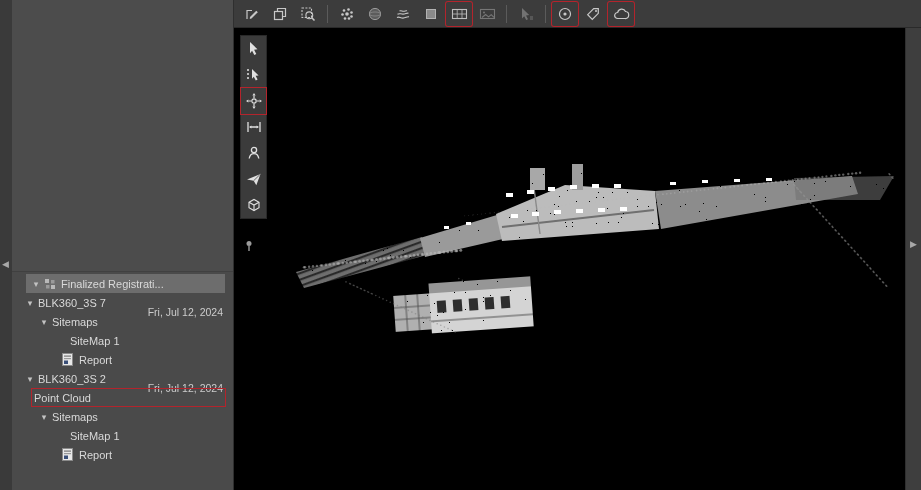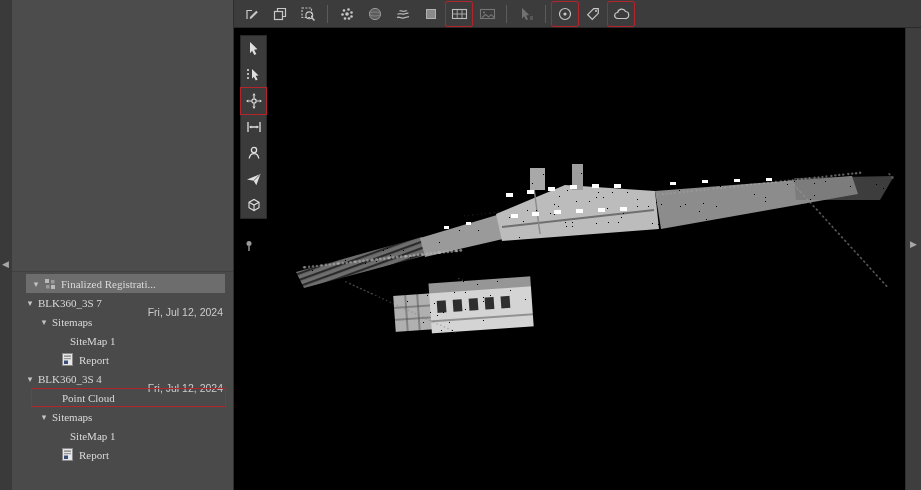--- a/index.html
+++ b/index.html
@@ -12,24 +12,24 @@
   .edge-arrow { position:absolute; color:#a8a8a8; font-size:9px; cursor:pointer; line-height:1; }
   .left-strip .edge-arrow { left:2px; top:260px; }
 
   
   .sidebar { width:222px; flex:none; background:#4a4a4a; border-right:1px solid #2f2f2f;
     display:flex; flex-direction:column; }
   .sidebar-empty { height:272px; background:#4c4c4c; border-bottom:1px solid #404040; }
   .tree { flex:1; padding-top:2px; color:#d9d9d9; font-size:11px; }
   .trow { display:flex; align-items:center; height:19px; position:relative; cursor:default; white-space:nowrap; }
   .caret { width:12px; text-align:center; color:#c2c2c2; font-size:9px; flex:none; cursor:pointer; }
-  .tl { padding-left:2px;font-family:Liberation Serif, serif; }
+  .tl { padding-left:2px; }
   .date { margin-left:auto; padding-right:10px; color:#cccccc; font-size:10.5px;margin-top:18px; }
   .trow.sel { background:#6d6d6d; margin-left:14px; margin-right:8px; padding-left:4px; }
-  .trow.redrow { margin-left:19px; margin-right:7px; border:1px solid #b3242c; padding-left:28px; }
+  .trow.redrow { margin-left:19px; margin-right:7px; border:1px solid #b3242c; }
   .ic { width:15px; height:14px; flex:none; display:inline-flex; align-items:center; justify-content:center; margin-right:2px; }
   .ic svg { display:block; }
 
   
   .main { flex:1; display:flex; flex-direction:column; min-width:0; }
   .toolbar { height:28px; background:#3c3c3c; border-bottom:1px solid #2a2a2a;
     display:flex; align-items:center; padding-left:4px; flex:none; }
   .tbtn { width:26px; height:24px; margin:0 1px; display:flex; align-items:center;
     justify-content:center; cursor:pointer; border-radius:2px; }
   .tbtn svg { display:block; }
@@ -99,21 +99,21 @@
               <rect x="2" y="2.5" width="7" height="1.2" fill="#777"></rect>
               <rect x="2" y="5" width="7" height="1.2" fill="#999"></rect>
               <rect x="2" y="7.5" width="4" height="3.5" fill="#3a4f78"></rect>
             </svg>
         </span>
         <span class="tl">Report</span>
       </div>
 
       <div class="trow" style="padding-left:12px">
         <span class="caret">▾</span>
-        <span class="tl">BLK360_3S 4</span>
+        <span class="tl">BLK360_3S 2</span>
         <span class="date">Fri, Jul 12, 2024</span>
       </div>
 
       <div class="trow redrow">
         <span class="tl">Point Cloud</span>
       </div>
 
       <div class="trow" style="padding-left:26px">
         <span class="caret">▾</span>
         <span class="tl">Sitemaps</span>

